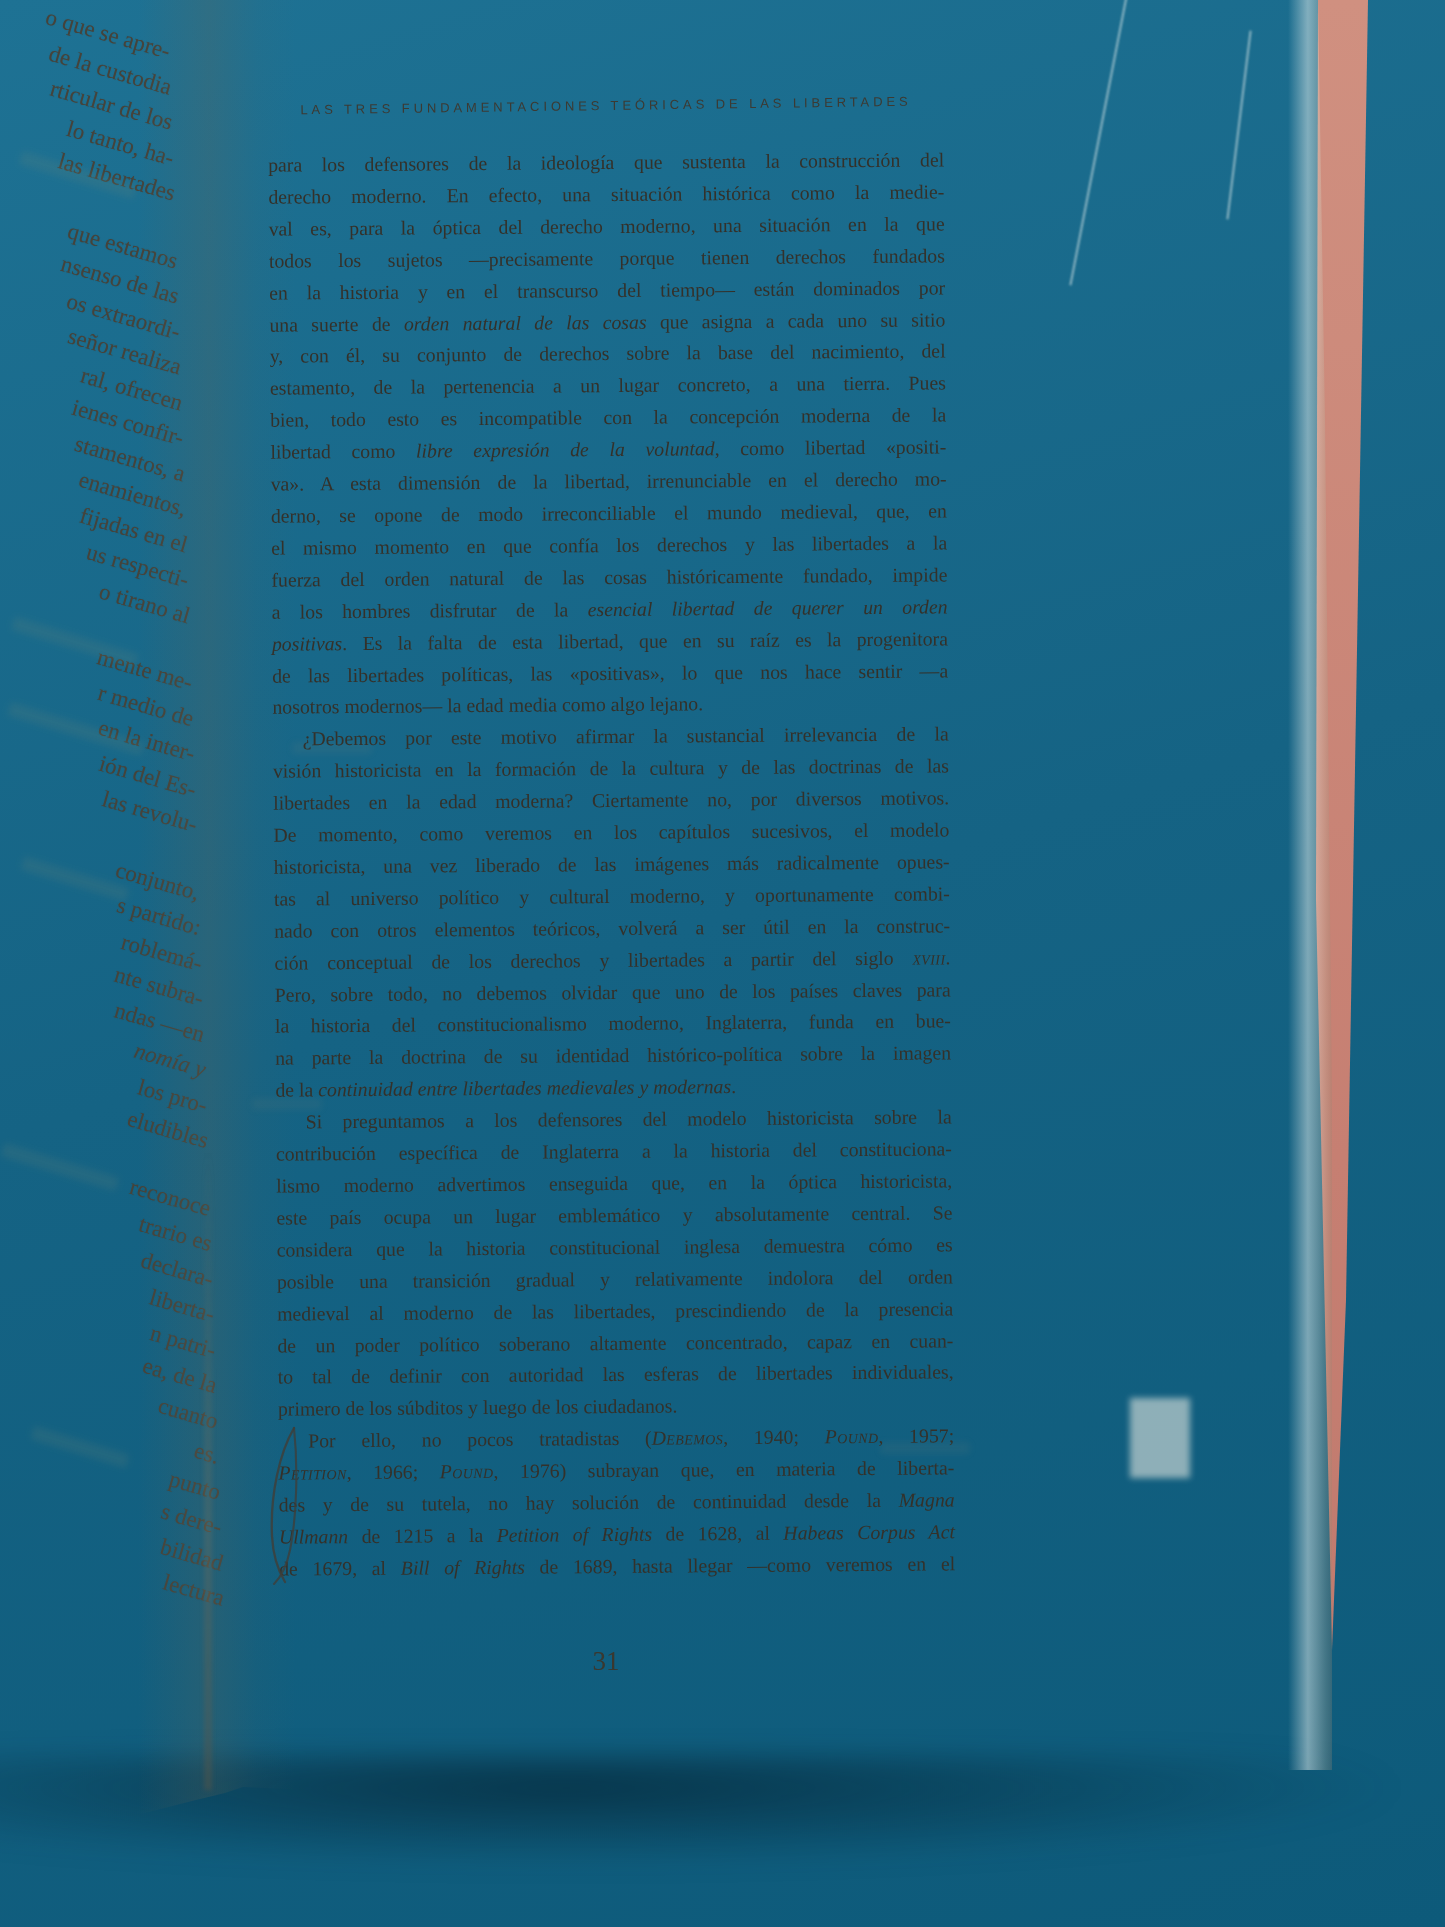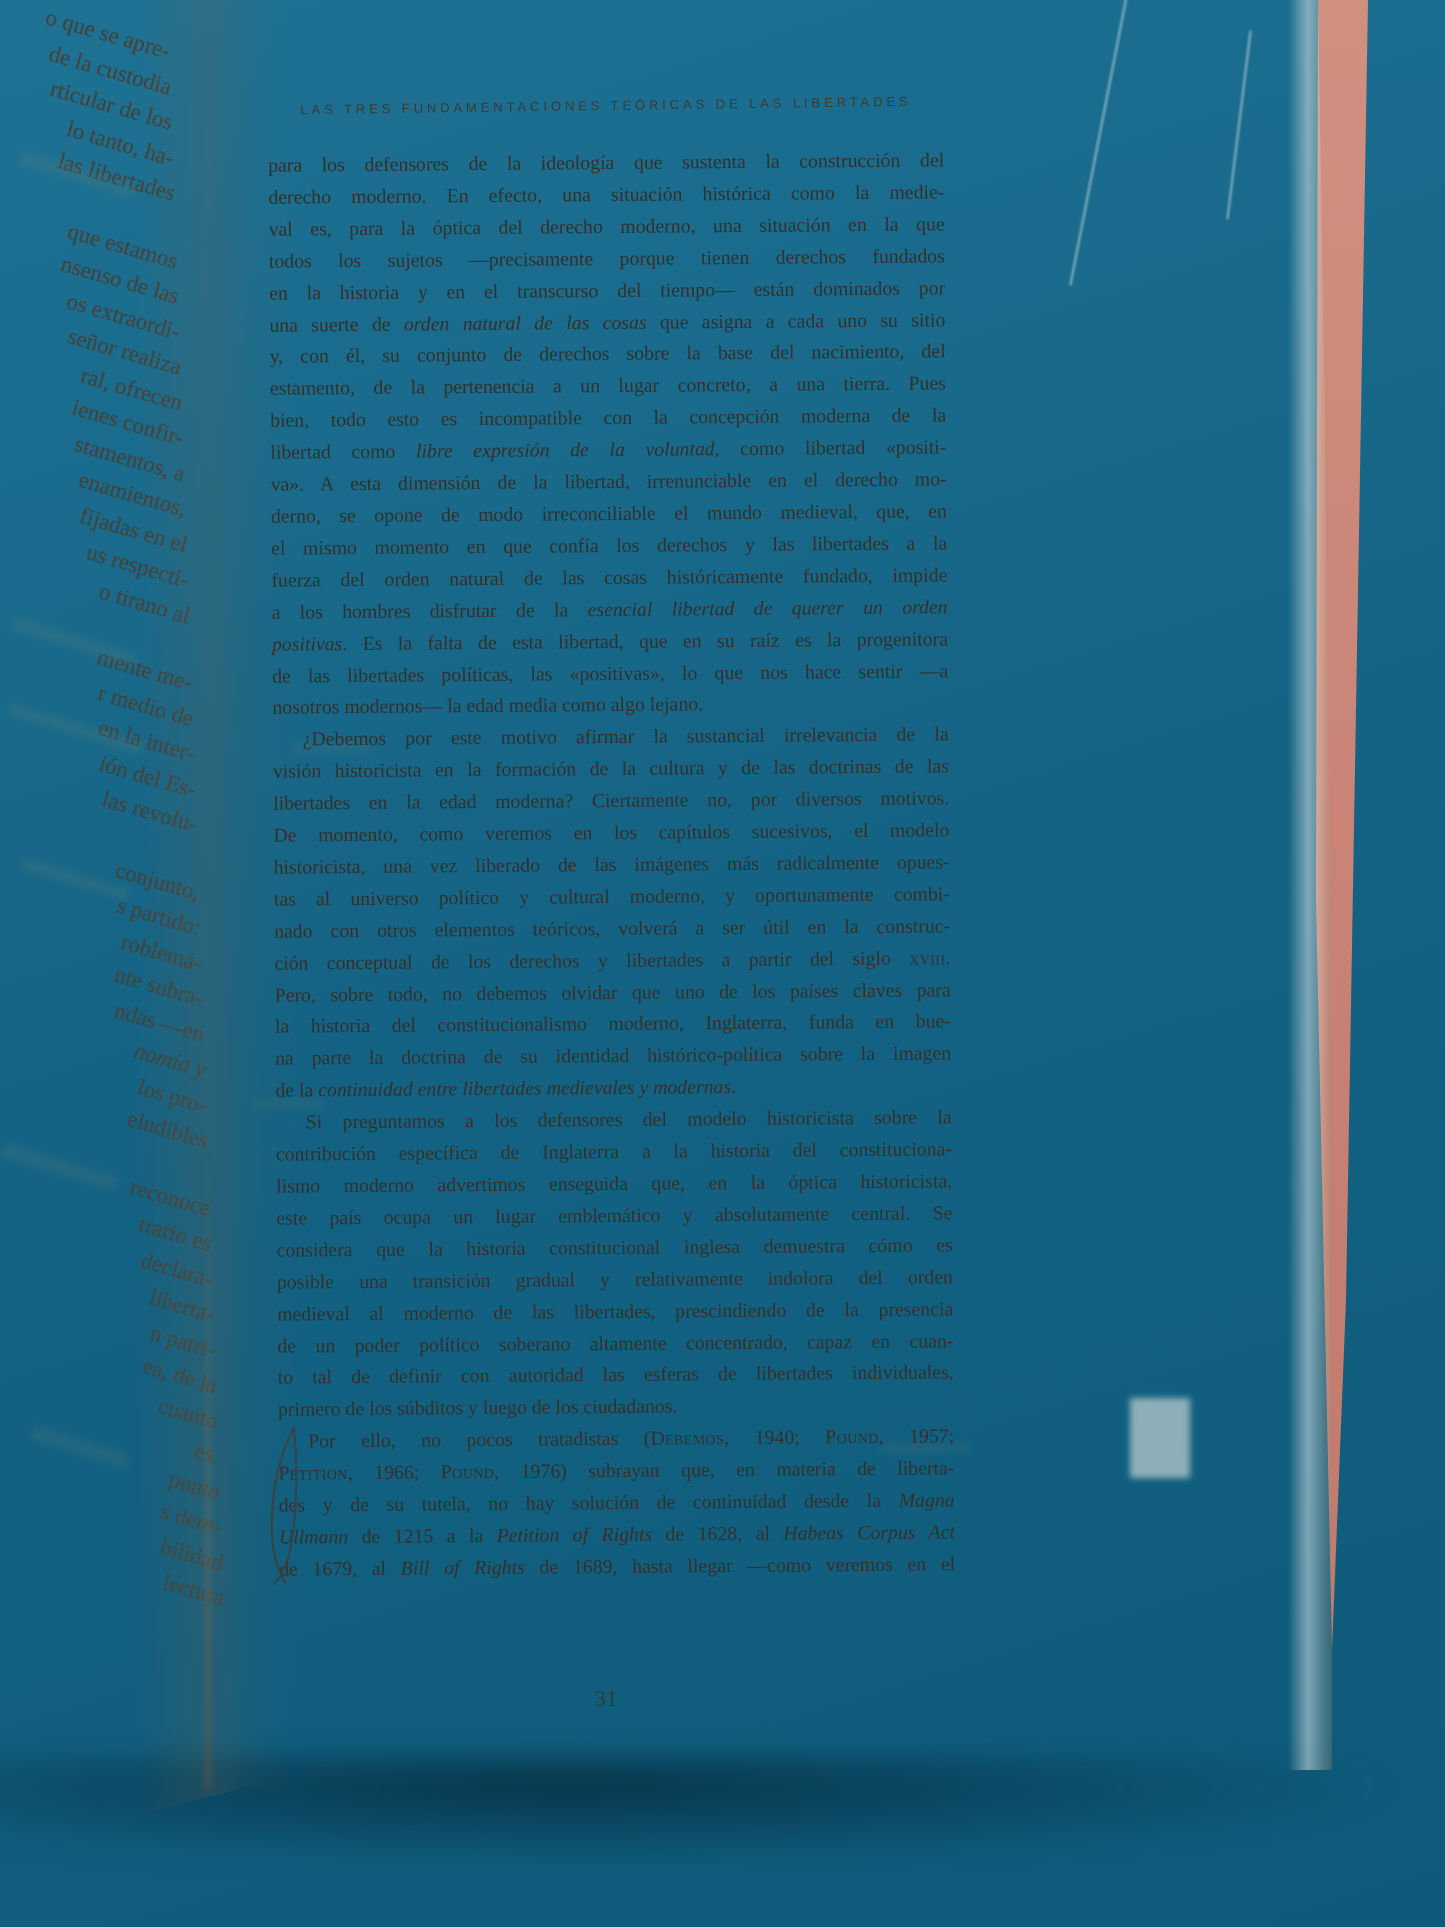--- a/index.html
+++ b/index.html
@@ -50,23 +50,23 @@
   .header{position:absolute;left:268px;top:98px;width:676px;text-align:center;
     font-family:"Liberation Sans","DejaVu Sans",sans-serif;font-size:13px;
     letter-spacing:3.9px;color:#3c3a33;transform:rotate(-0.8deg);white-space:nowrap;}
   .body-text{position:absolute;left:268px;top:147px;width:676px;
     transform:rotate(-0.45deg);transform-origin:50% 0;}
   .line{font-size:19.8px;line-height:31.9px;color:#34312a;
     text-align:justify;text-align-last:justify;hyphens:none;}
   .line.nojust{text-align-last:left;}
   .line.indent{text-indent:30px;}
   .it{font-style:italic;}
-  .sc{font-variant:small-caps;letter-spacing:0.4px;}
+  .sc{font-variant:small-caps;letter-spacing:0.4px;font-style:italic;}
   .page-number{position:absolute;left:268px;top:1646px;width:676px;text-align:center;
-    font-size:23px;color:#3a382f;margin-top:40px;}
+    font-size:27px;color:#3a382f;}
   .pen-mark{position:absolute;left:250px;top:1424px;}
 </style>
 </head>
 <body>
 
 <div class="photo">
   <div class="cover-edge"></div>
   <div class="floor-shadow"></div>
 
   <div class="pages">

